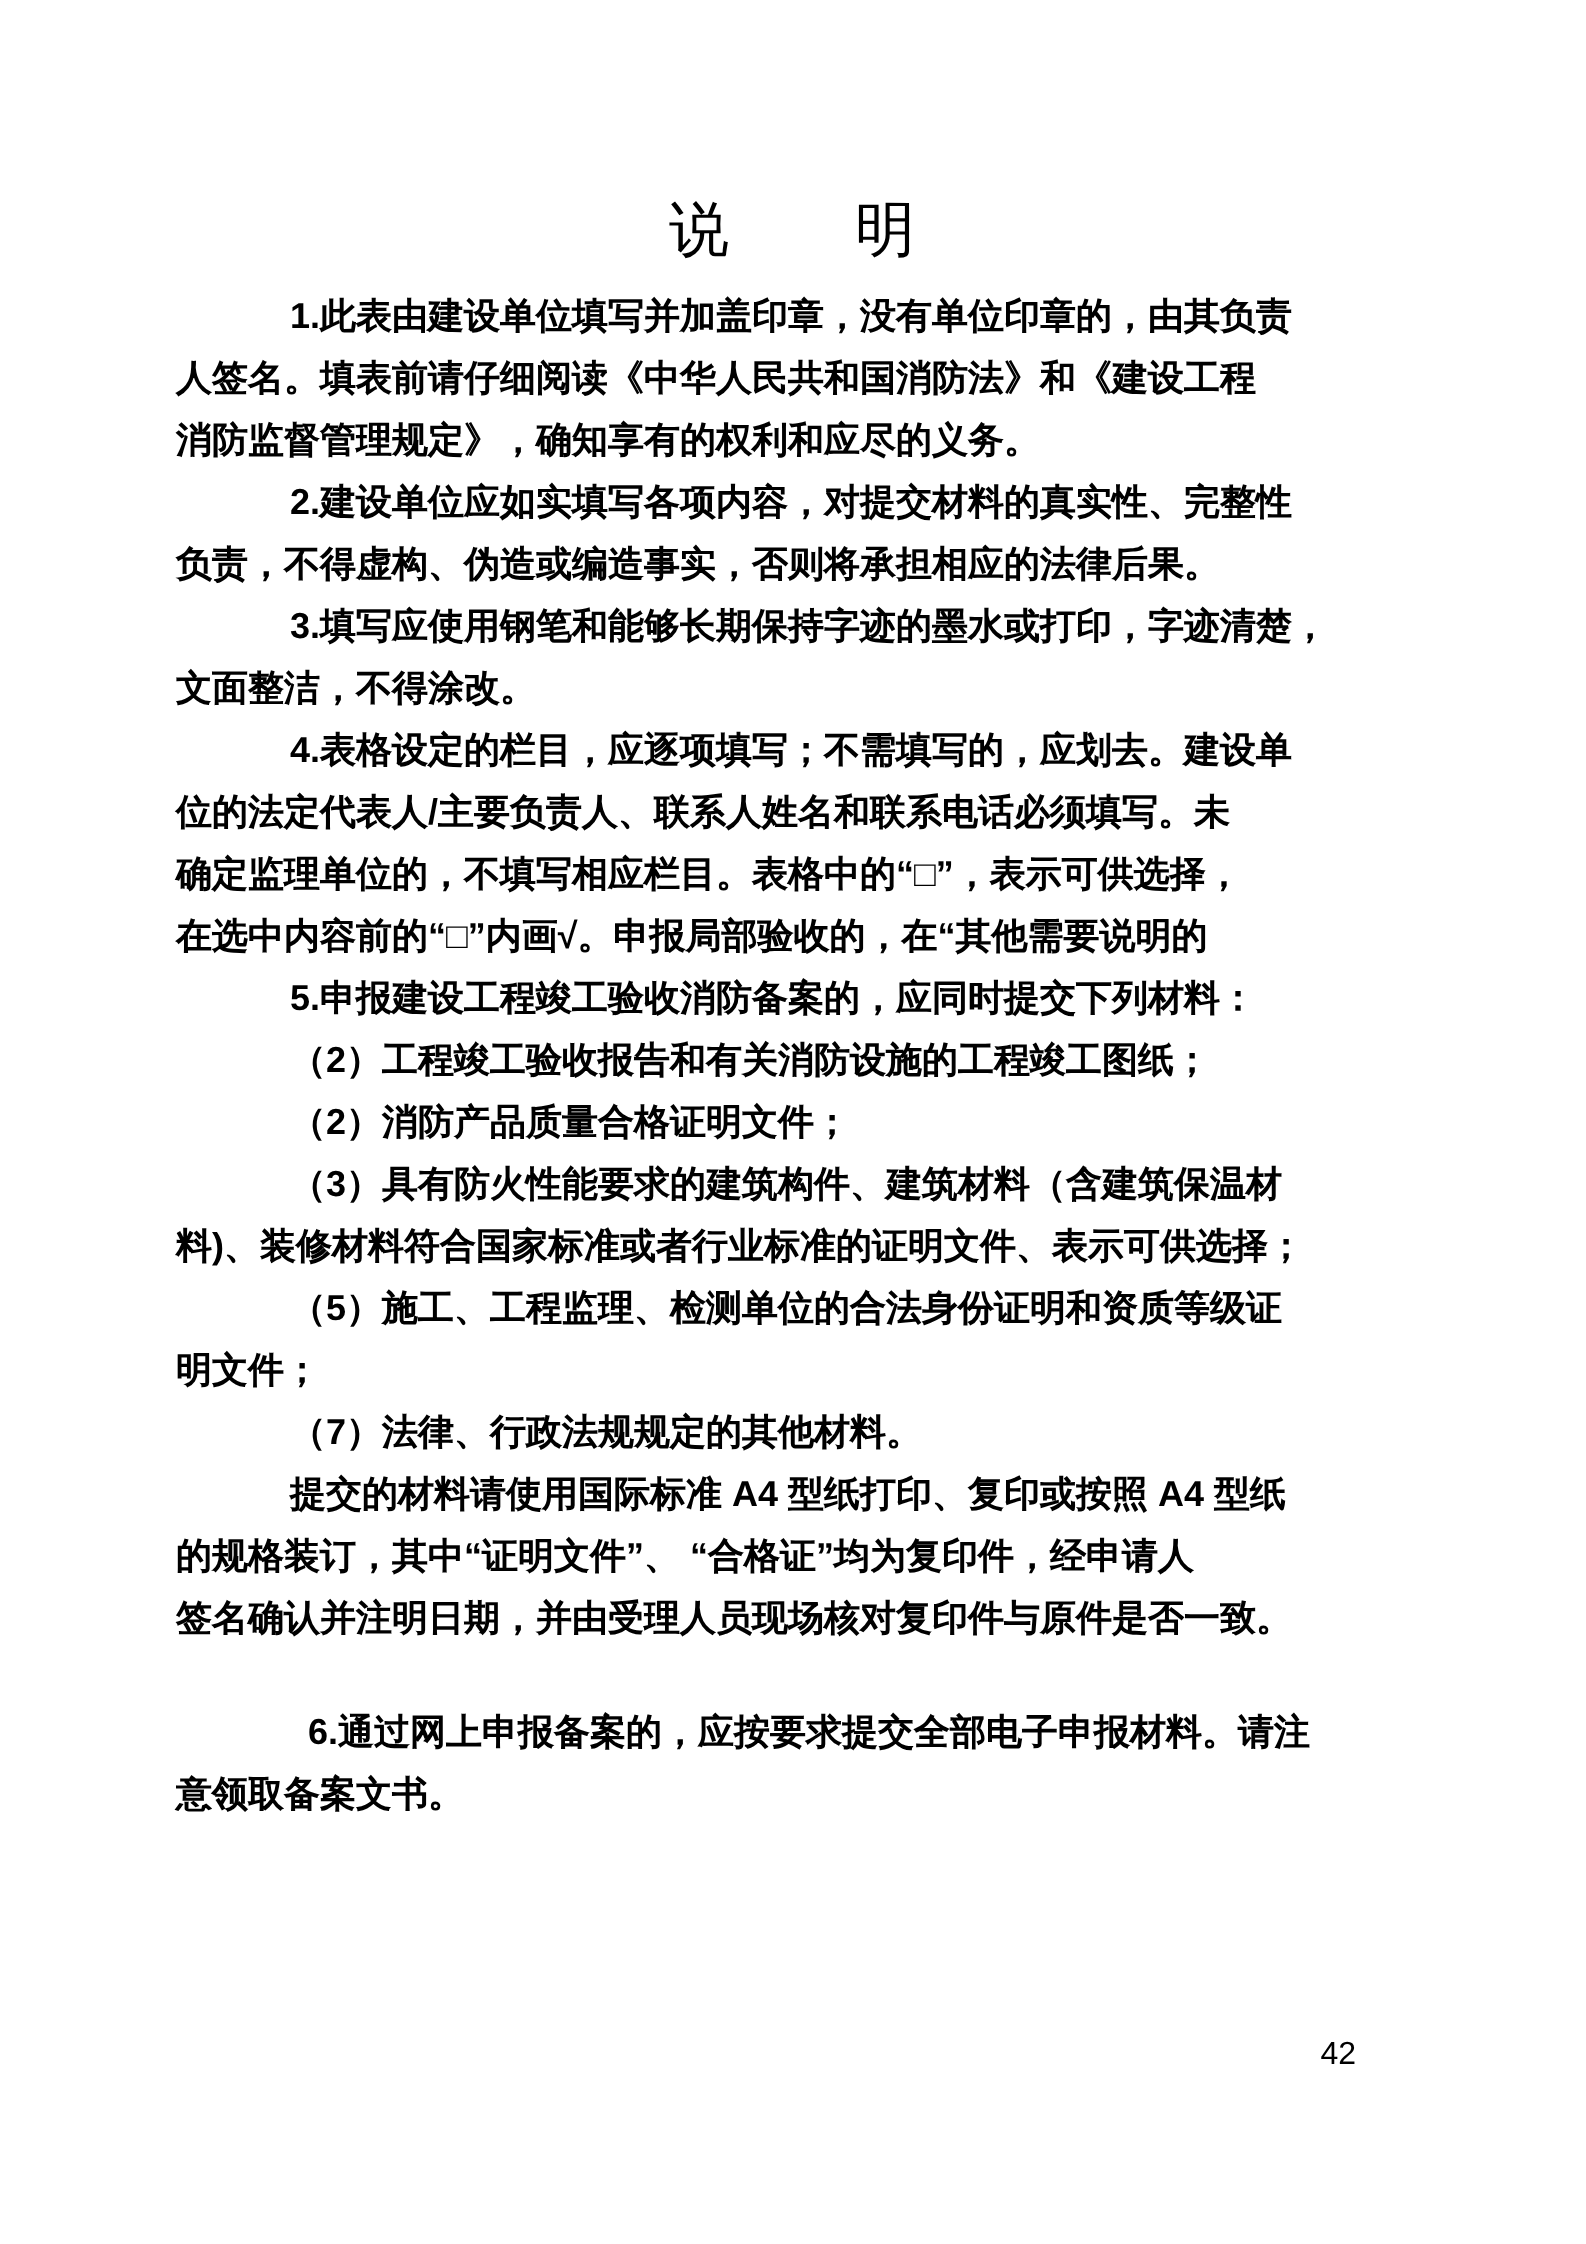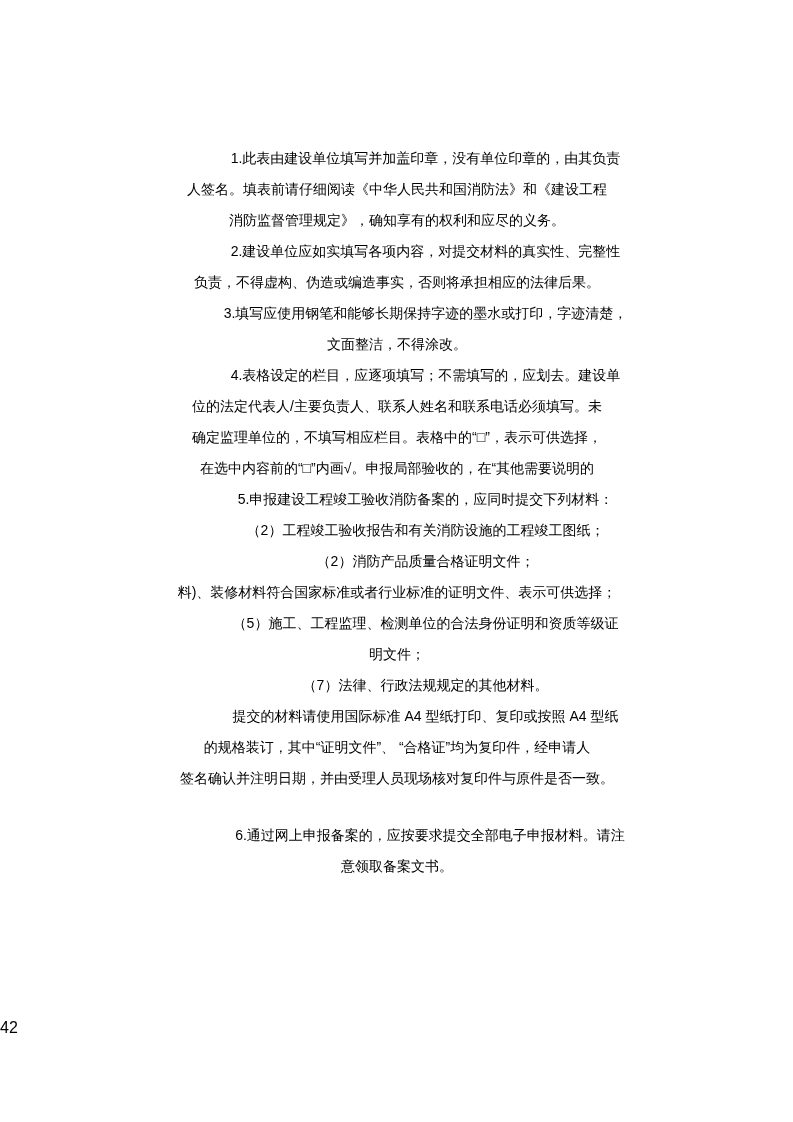--- a/index.html
+++ b/index.html
@@ -29,59 +29,60 @@
     letter-spacing: 1px;
     white-space: pre;
   }
   .body-lines {
     position: absolute;
     top: 143px;
     left: 88px;
     width: 618px;
   }
   .line {
-    font-size: 14px;
+    font-size: 18px;
     line-height: 31px;
     white-space: pre;
-    font-weight: 400;
-    text-align: center;
+    font-weight: 700;
   }
   .i0 { padding-left: 0; }
   .i1 { padding-left: 57px; }
   .i2 { padding-left: 66px; margin-top: 26px; }
   .pagenum {
     position: absolute;
     top: 1018px;
     left: 0;
     width: 678px;
-    text-align: left;
+    text-align: right;
     font-size: 16px;
     line-height: 20px;
   }
 </style>
 </head>
 <body>
 
 <div class="page">
+  <h1 class="title">说　　明</h1>
 
   <main class="body-lines" id="body-lines">
       <div class="line i1">1.此表由建设单位填写并加盖印章，没有单位印章的，由其负责</div>
       <div class="line i0">人签名。填表前请仔细阅读《中华人民共和国消防法》和《建设工程</div>
       <div class="line i0">消防监督管理规定》，确知享有的权利和应尽的义务。</div>
       <div class="line i1">2.建设单位应如实填写各项内容，对提交材料的真实性、完整性</div>
       <div class="line i0">负责，不得虚构、伪造或编造事实，否则将承担相应的法律后果。</div>
       <div class="line i1">3.填写应使用钢笔和能够长期保持字迹的墨水或打印，字迹清楚，</div>
       <div class="line i0">文面整洁，不得涂改。</div>
       <div class="line i1">4.表格设定的栏目，应逐项填写；不需填写的，应划去。建设单</div>
       <div class="line i0">位的法定代表人/主要负责人、联系人姓名和联系电话必须填写。未</div>
       <div class="line i0">确定监理单位的，不填写相应栏目。表格中的“□”，表示可供选择，</div>
       <div class="line i0">在选中内容前的“□”内画√。申报局部验收的，在“其他需要说明的</div>
       <div class="line i1">5.申报建设工程竣工验收消防备案的，应同时提交下列材料：</div>
       <div class="line i1">（2）工程竣工验收报告和有关消防设施的工程竣工图纸；</div>
       <div class="line i1">（2）消防产品质量合格证明文件；</div>
+      <div class="line i1">（3）具有防火性能要求的建筑构件、建筑材料（含建筑保温材</div>
       <div class="line i0">料)、装修材料符合国家标准或者行业标准的证明文件、表示可供选择；</div>
       <div class="line i1">（5）施工、工程监理、检测单位的合法身份证明和资质等级证</div>
       <div class="line i0">明文件；</div>
       <div class="line i1">（7）法律、行政法规规定的其他材料。</div>
       <div class="line i1">提交的材料请使用国际标准 A4 型纸打印、复印或按照 A4 型纸</div>
       <div class="line i0">的规格装订，其中“证明文件”、 “合格证”均为复印件，经申请人</div>
       <div class="line i0">签名确认并注明日期，并由受理人员现场核对复印件与原件是否一致。</div>
       <div class="line i2">6.通过网上申报备案的，应按要求提交全部电子申报材料。请注</div>
       <div class="line i0">意领取备案文书。</div>
     </main>

